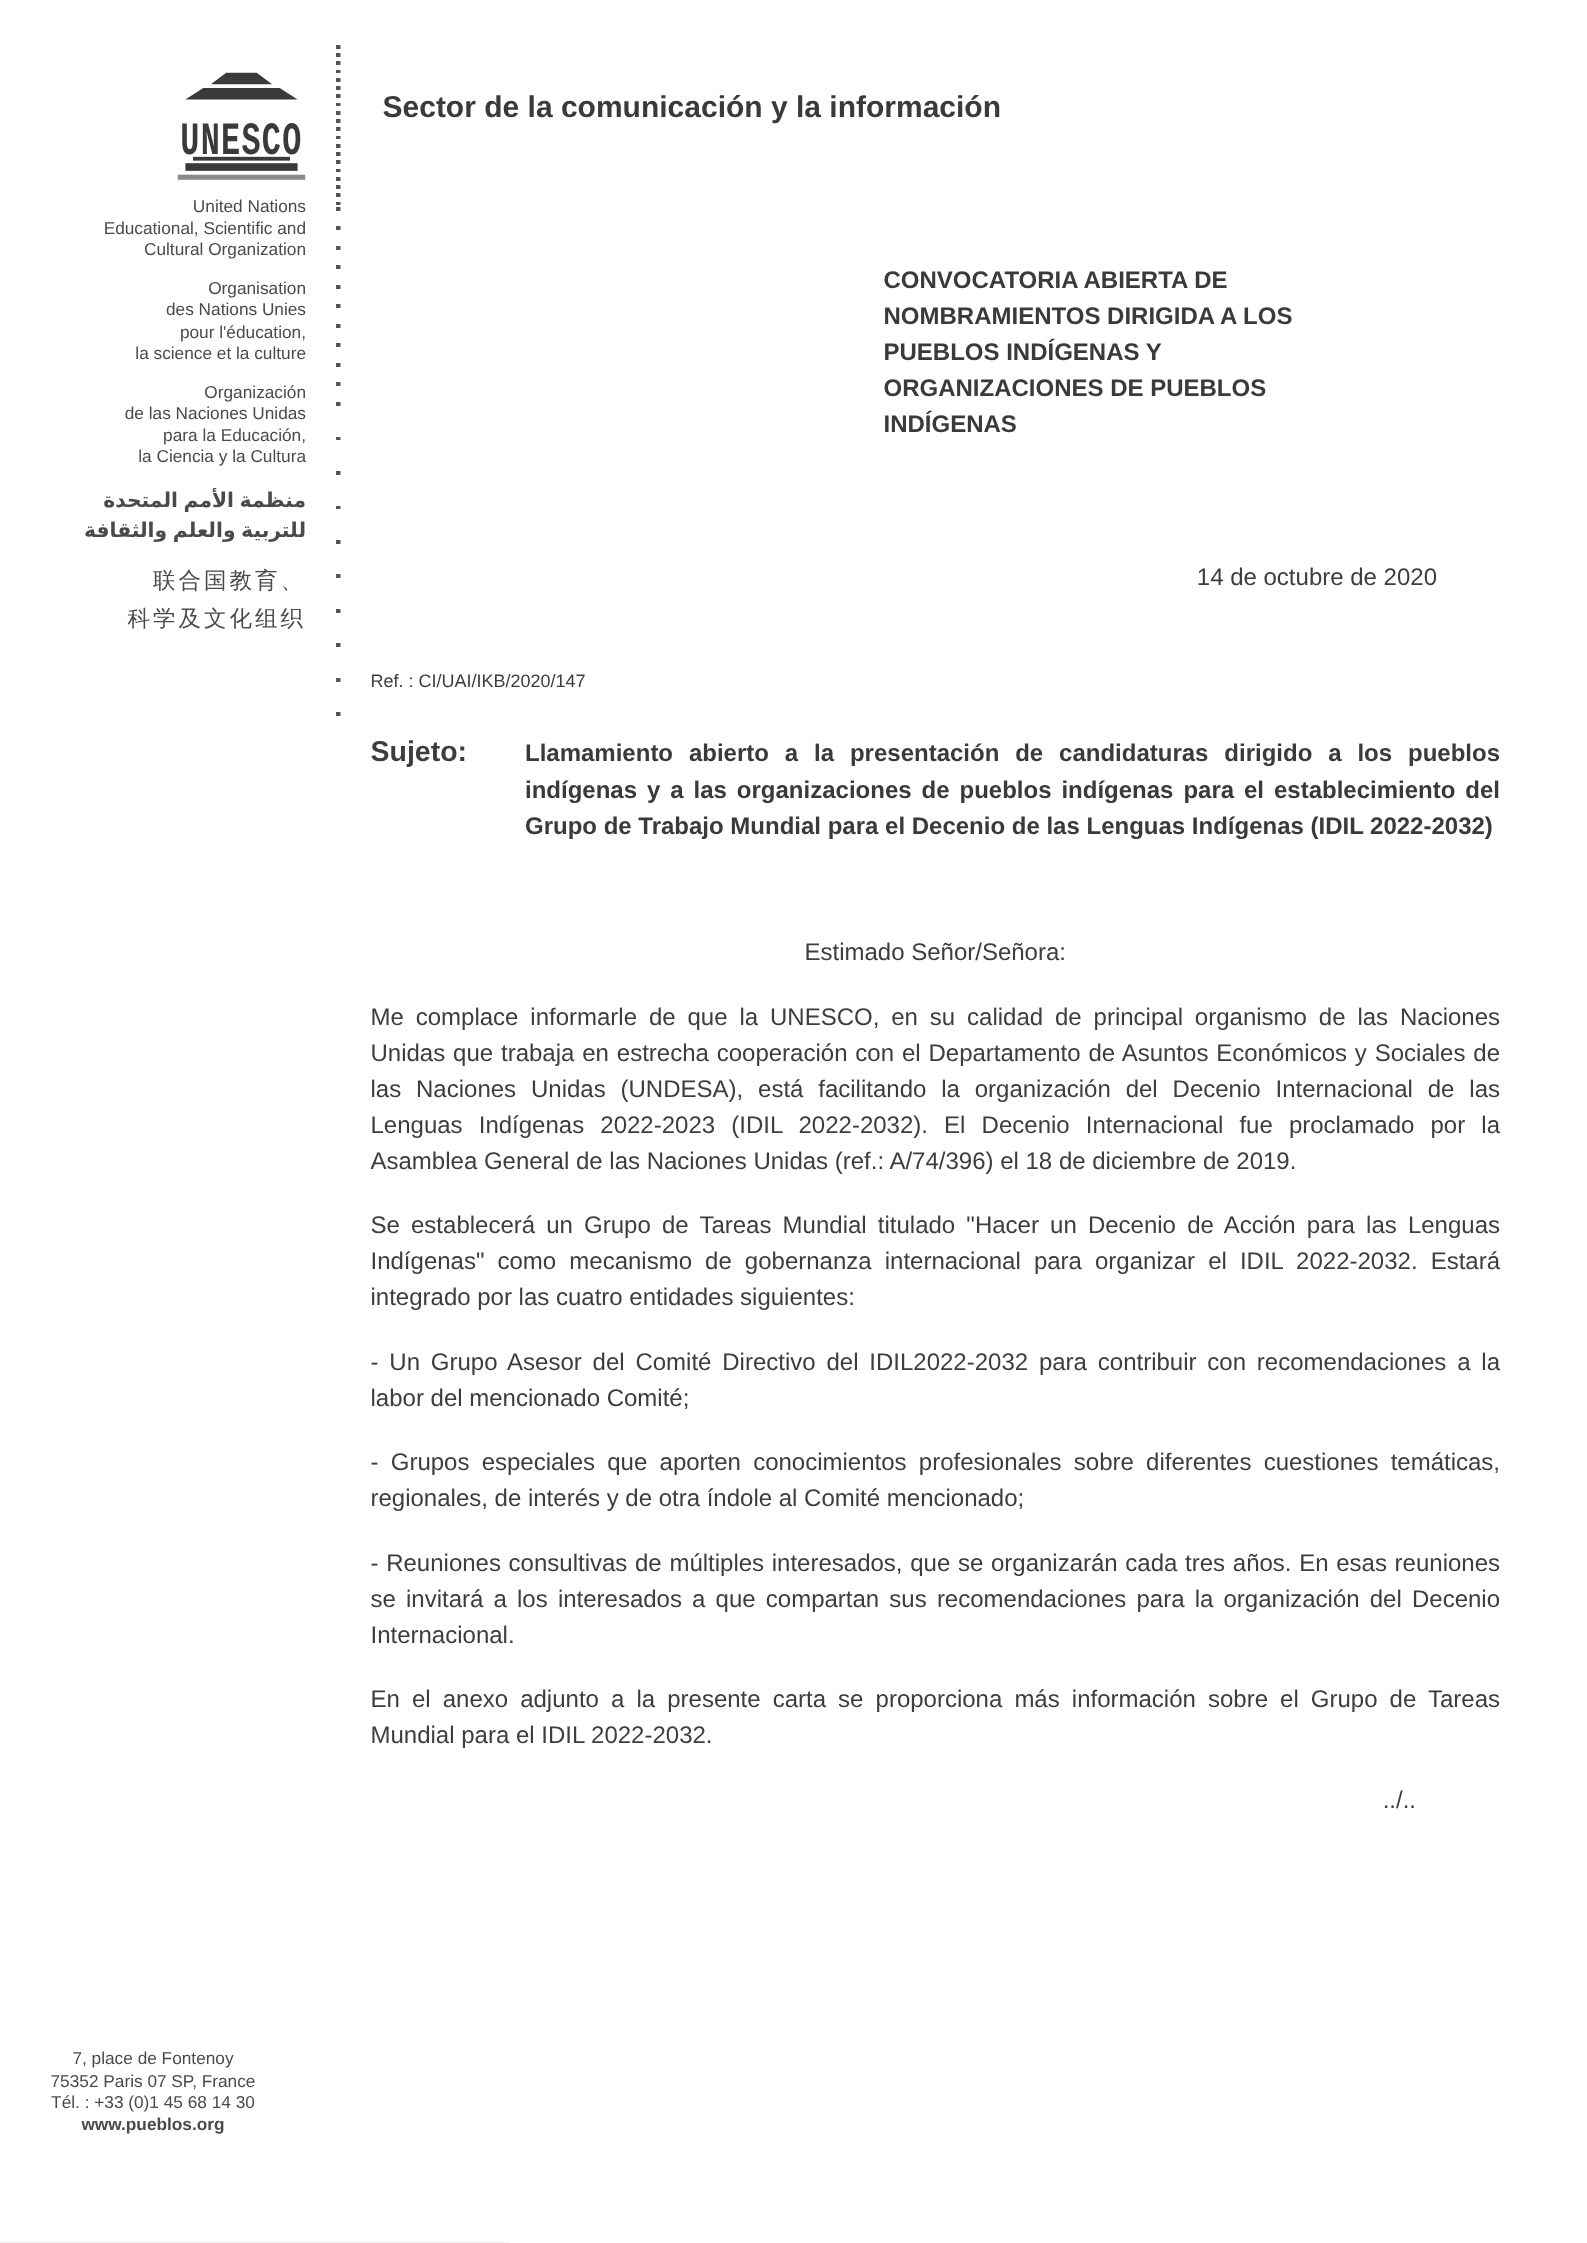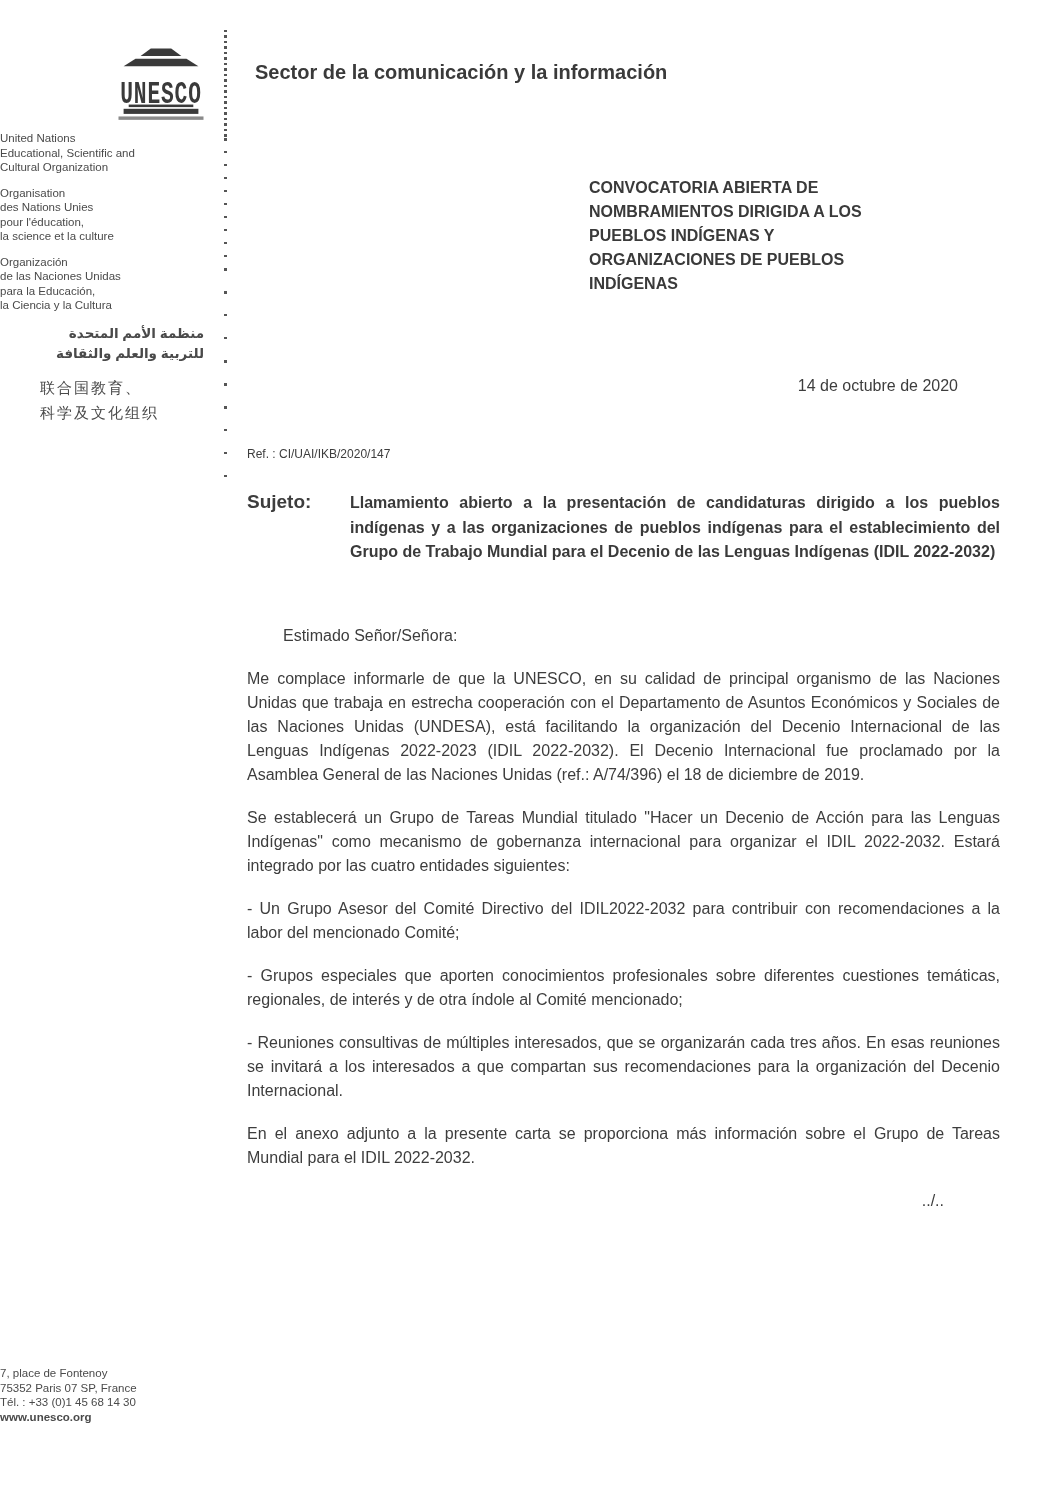--- a/index.html
+++ b/index.html
@@ -4,21 +4,21 @@
 <style>
   html,body{margin:0;padding:0;background:#e8e8e8;}
   .page{
     position:relative;width:1058px;height:1495px;background:#ffffff;
     font-family:"Liberation Sans","DejaVu Sans",sans-serif;color:#3d3d3d;
     margin:0 auto;overflow:hidden;
   }
   
   .logo-svg{position:absolute;left:110px;top:42px;}
   .org-names{
-    position:absolute;left:0;top:131px;width:204px;
+    position:absolute;left:0;top:131px;width:204px;text-align:right;
     font-size:11.5px;line-height:14.5px;color:#4a4a4a;
   }
   .org{margin-bottom:11px;white-space:pre-line;}
   .org.ar{font-size:13.5px;line-height:20px;font-weight:bold;direction:rtl;}
   .org.zh{font-size:15px;line-height:25px;letter-spacing:2px;margin-top:4px;padding-left:40px;}
   
   .dotline{position:absolute;left:224px;top:30px;width:3px;}
   .dotline .seg{width:3px;}
   .dotline .s1{height:108px;background:repeating-linear-gradient(to bottom,#555 0 2.5px,transparent 2.5px 5.5px);}
   .dotline .s2{height:130px;background:repeating-linear-gradient(to bottom,#555 0 2.5px,transparent 2.5px 13px);}
@@ -32,25 +32,25 @@
   .date{position:absolute;left:600px;top:377px;width:358px;text-align:right;font-size:16px;}
   .ref{position:absolute;left:247px;top:447px;font-size:12px;}
   .subject-label{position:absolute;left:247px;top:491px;font-weight:bold;font-size:19px;}
   .subject-text{
     position:absolute;left:350px;top:491px;width:650px;font-weight:bold;
     font-size:16px;line-height:24.5px;text-align:justify;color:#3a3a3a;
   }
   
   .body{position:absolute;left:247px;top:624px;width:753px;font-size:16px;line-height:24px;}
   .body p{margin:0 0 19px 0;text-align:justify;}
-  .body p.salutation{text-align:left;margin-left:36px;}
+  .body p.salutation{text-align:center;}
   .cont{text-align:right;padding-right:56px;font-size:16px;}
   
   .footer{
-    position:absolute;left:0;top:1366px;width:204px;text-align:left;
+    position:absolute;left:0;top:1366px;width:204px;text-align:center;
     font-size:11.5px;line-height:14.5px;color:#4a4a4a;
   }
   .footer .site{font-weight:bold;}
 </style>
 </head>
 <body>
 
 <div class="page">
 
   <svg class="logo-svg" width="102" height="86" viewBox="0 0 120 86" aria-hidden="true">
@@ -113,16 +113,16 @@
     <p>- Grupos especiales que aporten conocimientos profesionales sobre diferentes cuestiones temáticas, regionales, de interés y de otra índole al Comité mencionado;</p>
     <p>- Reuniones consultivas de múltiples interesados, que se organizarán cada tres años. En esas reuniones se invitará a los interesados a que compartan sus recomendaciones para la organización del Decenio Internacional.</p>
     <p>En el anexo adjunto a la presente carta se proporciona más información sobre el Grupo de Tareas Mundial para el IDIL 2022-2032.</p>
     <div class="cont">../..</div>
   </div>
 
   <div class="footer">
     <div>7, place de Fontenoy</div>
     <div>75352 Paris 07 SP, France</div>
     <div>Tél. : +33 (0)1 45 68 14 30</div>
-    <div class="site">www.unesco.org</div>
+    <div class="site">www.pueblos.org</div>
   </div>
 
 </div>
 
 </body></html>

